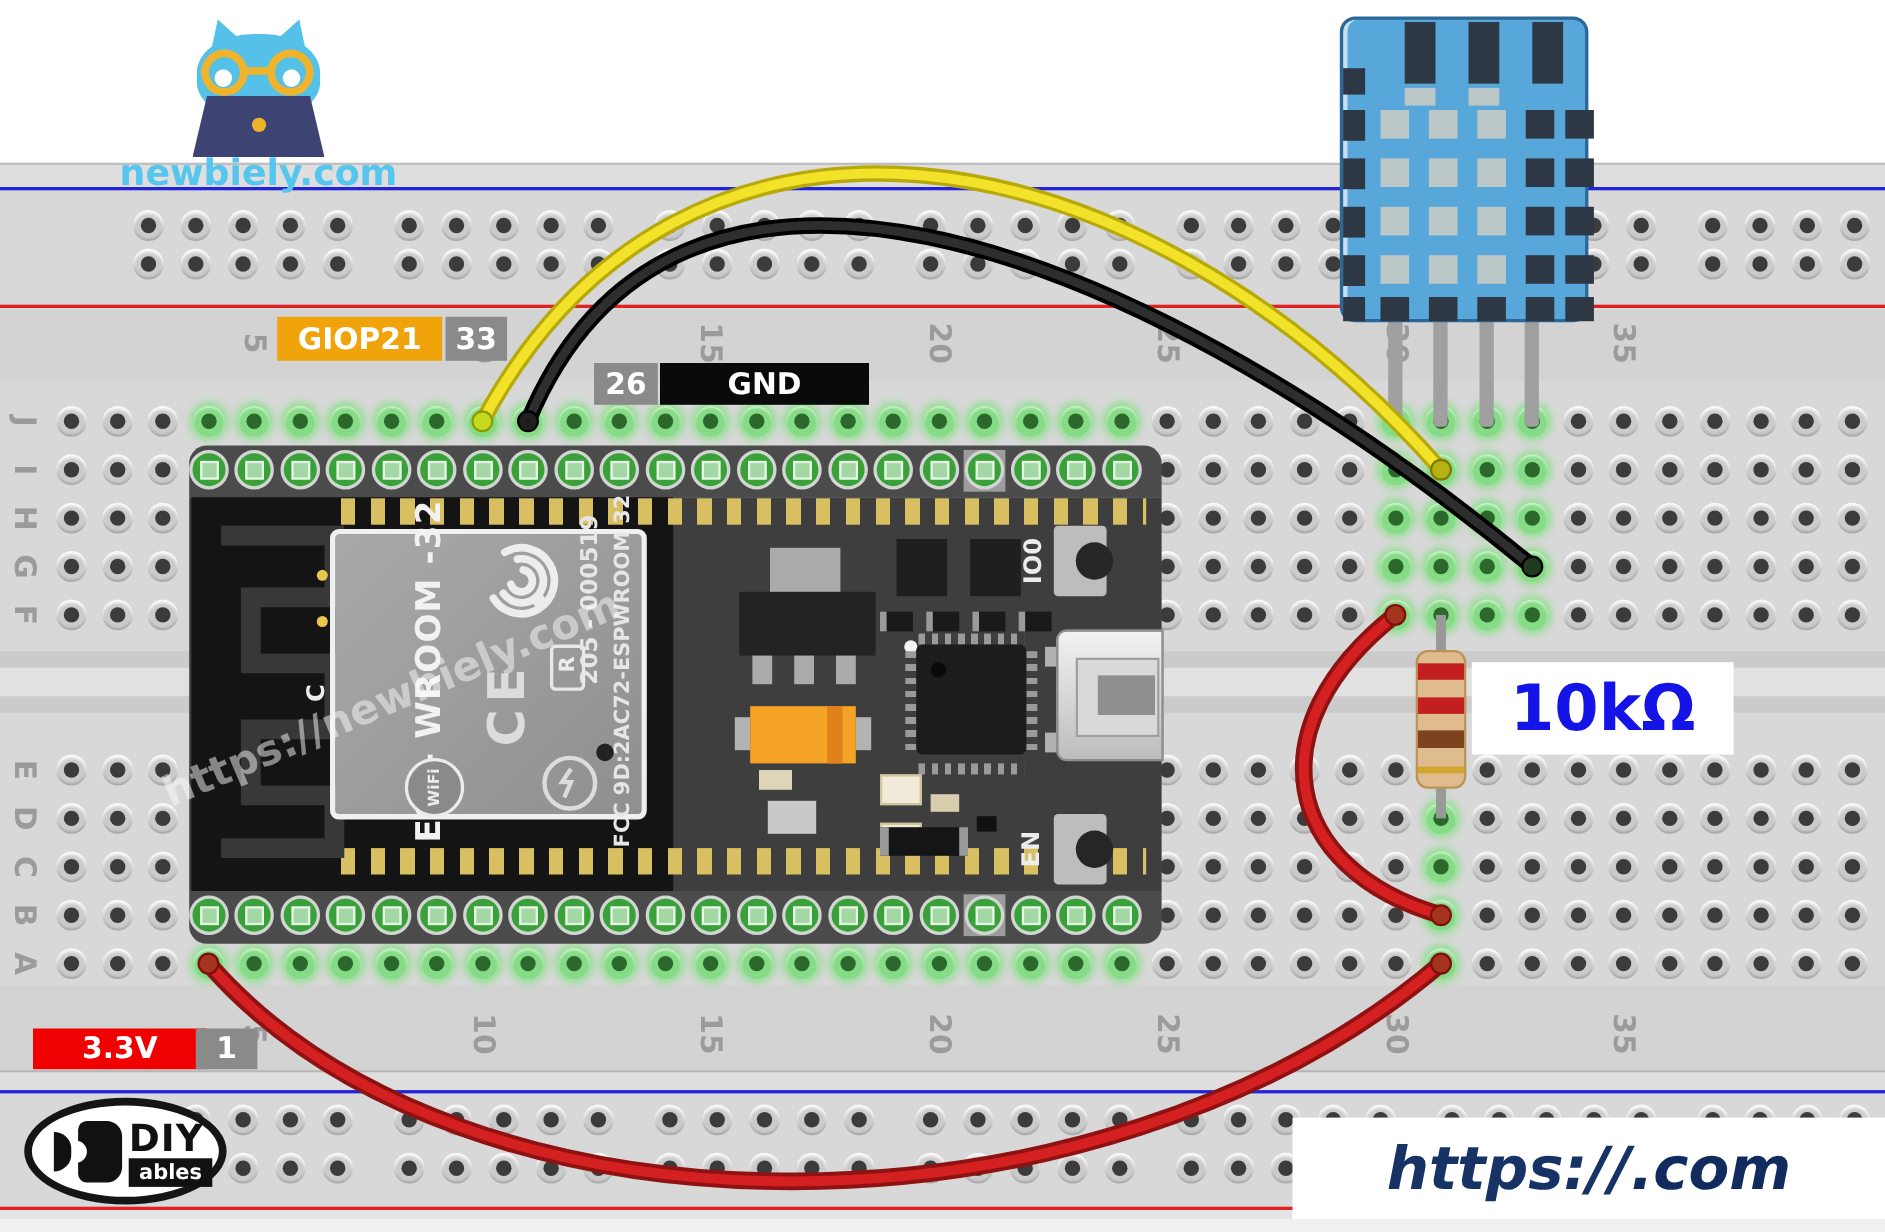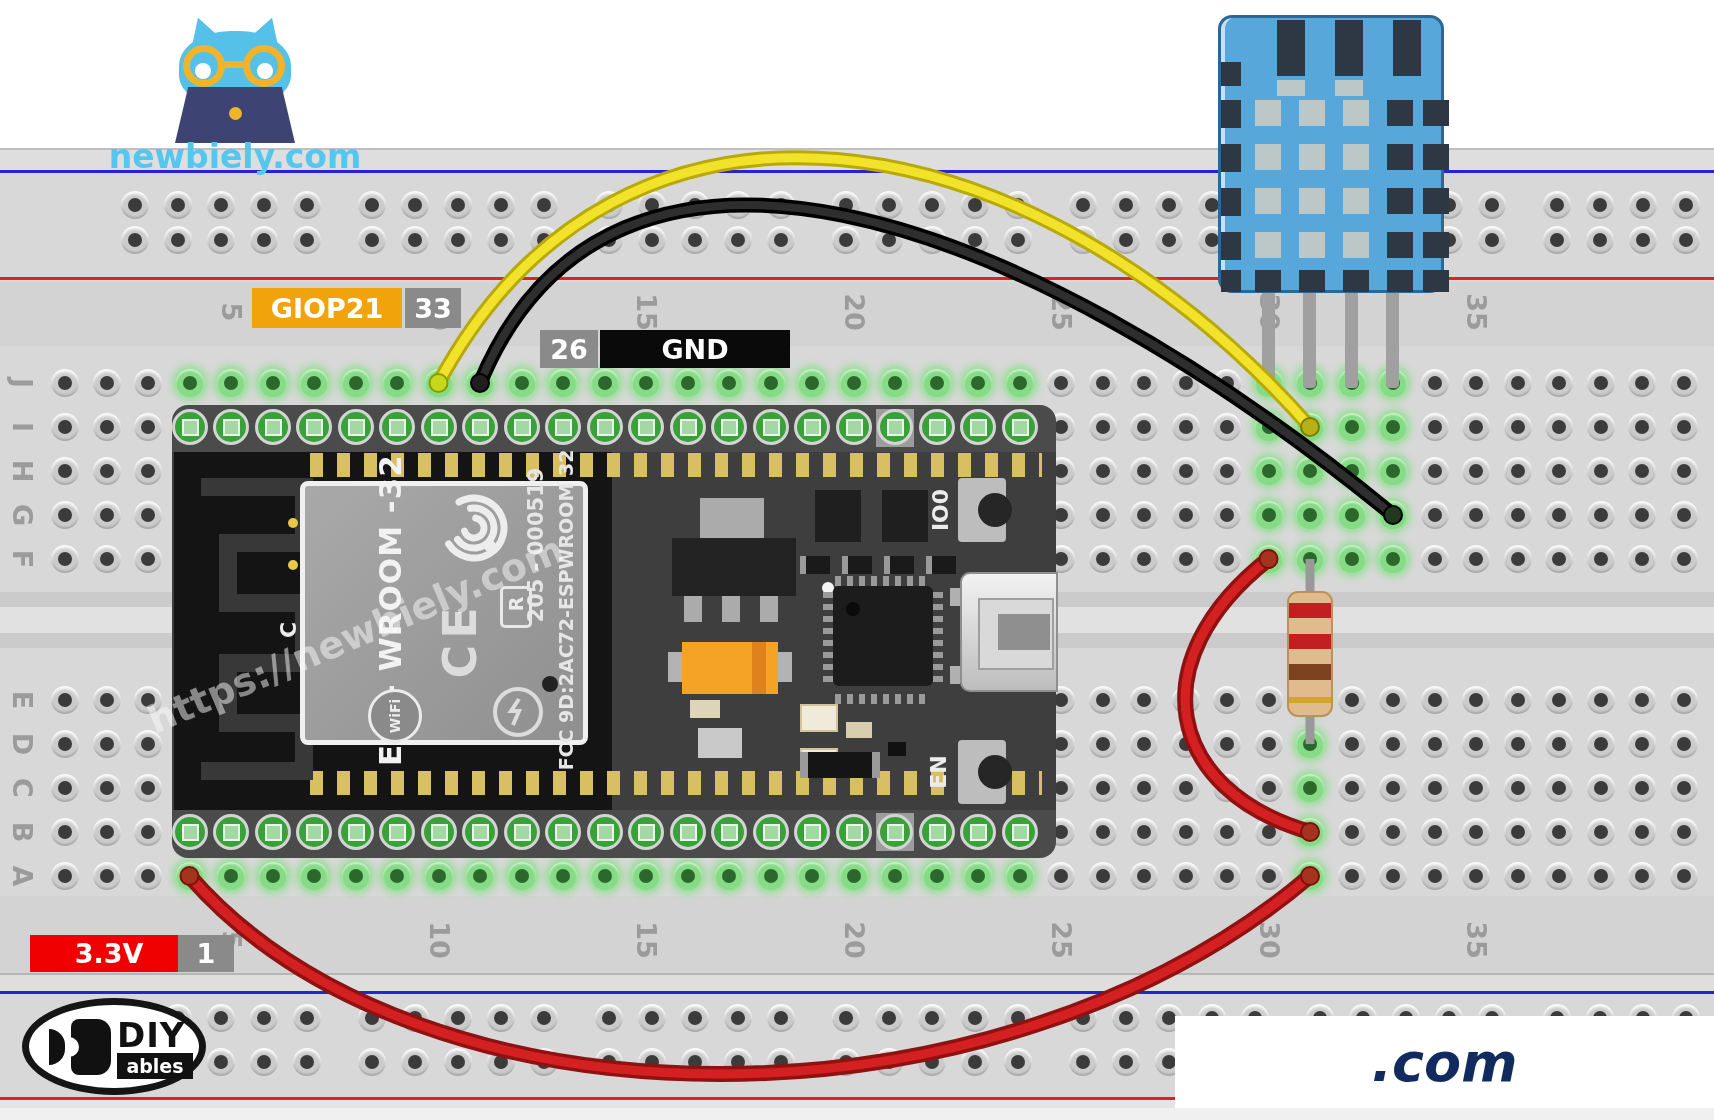--- a/index.html
+++ b/index.html
@@ -832,20 +832,21 @@
       <rect x="1289" y="697" width="42" height="6" fill="#d2a52c"></rect>
     </g>
   </svg>
 
   <div class="tag" style="left:252px;top:288px;width:150px;height:40px;background:#f0a30a;">GIOP21</div>
   <div class="tag" style="left:405px;top:288px;width:56px;height:40px;background:#8a8a8a;">33</div>
   <div class="tag" style="left:540px;top:330px;width:58px;height:38px;background:#8a8a8a;">26</div>
   <div class="tag" style="left:600px;top:330px;width:190px;height:38px;background:#0a0a0a;">GND</div>
   <div class="tag" style="left:30px;top:935px;width:158px;height:37px;background:#f00000;">3.3V</div>
   <div class="tag" style="left:178px;top:935px;width:56px;height:37px;background:#8a8a8a;">1</div>
+  <div class="tag" style="left:1338px;top:602px;width:238px;height:84px;background:#fff;color:#1414e6;font-size:58px;">10kΩ</div>
 
   <div class="abs" style="left:95px;top:5px;width:230px;height:170px;">
     <div class="owl-part" style="left:70px;top:0;width:140px;height:135px;">
       <div class="owl-part" style="left:22px;top:12px;width:0;height:0;border-left:15px solid transparent;border-right:15px solid transparent;border-bottom:26px solid #55c0e8;transform:rotate(-18deg);"></div>
       <div class="owl-part" style="left:88px;top:12px;width:0;height:0;border-left:15px solid transparent;border-right:15px solid transparent;border-bottom:26px solid #55c0e8;transform:rotate(18deg);"></div>
       <div class="owl-part" style="left:14px;top:26px;width:112px;height:76px;background:#55c0e8;border-radius:46% 46% 42% 42%;"></div>
       <div class="owl-part" style="left:18px;top:40px;width:42px;height:42px;border-radius:50%;background:#55c0e8;border:7px solid #f0b42c;box-sizing:border-box;"></div>
       <div class="owl-part" style="left:78px;top:40px;width:42px;height:42px;border-radius:50%;background:#55c0e8;border:7px solid #f0b42c;box-sizing:border-box;"></div>
       <div class="owl-part" style="left:58px;top:56px;width:22px;height:7px;background:#f0b42c;"></div>
       <div class="owl-part" style="left:30px;top:58px;width:16px;height:16px;border-radius:50%;background:#fff;"></div>
@@ -859,16 +860,17 @@
 
   <div class="abs" style="left:22px;top:998px;width:184px;height:97px;background:#fff;border:7px solid #151515;border-radius:50%;box-sizing:border-box;">
     <div class="abs" style="left:20px;top:24px;width:16px;height:36px;background:#111;border-radius:0 20px 20px 0;"></div>
     <div class="abs" style="left:42px;top:14px;width:40px;height:56px;background:#111;border-radius:8px 14px 14px 8px;"></div>
     <div class="abs" style="left:36px;top:32px;width:14px;height:20px;background:#fff;border-radius:0 10px 10px 0;"></div>
     <div class="abs" style="left:88px;top:10px;font-size:34px;font-weight:900;color:#111;letter-spacing:1px;">DIY</div>
     <div class="abs" style="left:88px;top:48px;width:76px;height:26px;background:#111;color:#fff;font-size:19px;font-weight:bold;display:flex;align-items:center;justify-content:center;">ables</div>
   </div>
 
   <div id="footer" style="left:1175px;top:1016px;width:539px;height:92px;">
+    <span style="color:#173366;">https://</span>
       <span style="color:#122b5e;">.com</span>
   </div>
 
 </div>
 
 </body></html>

